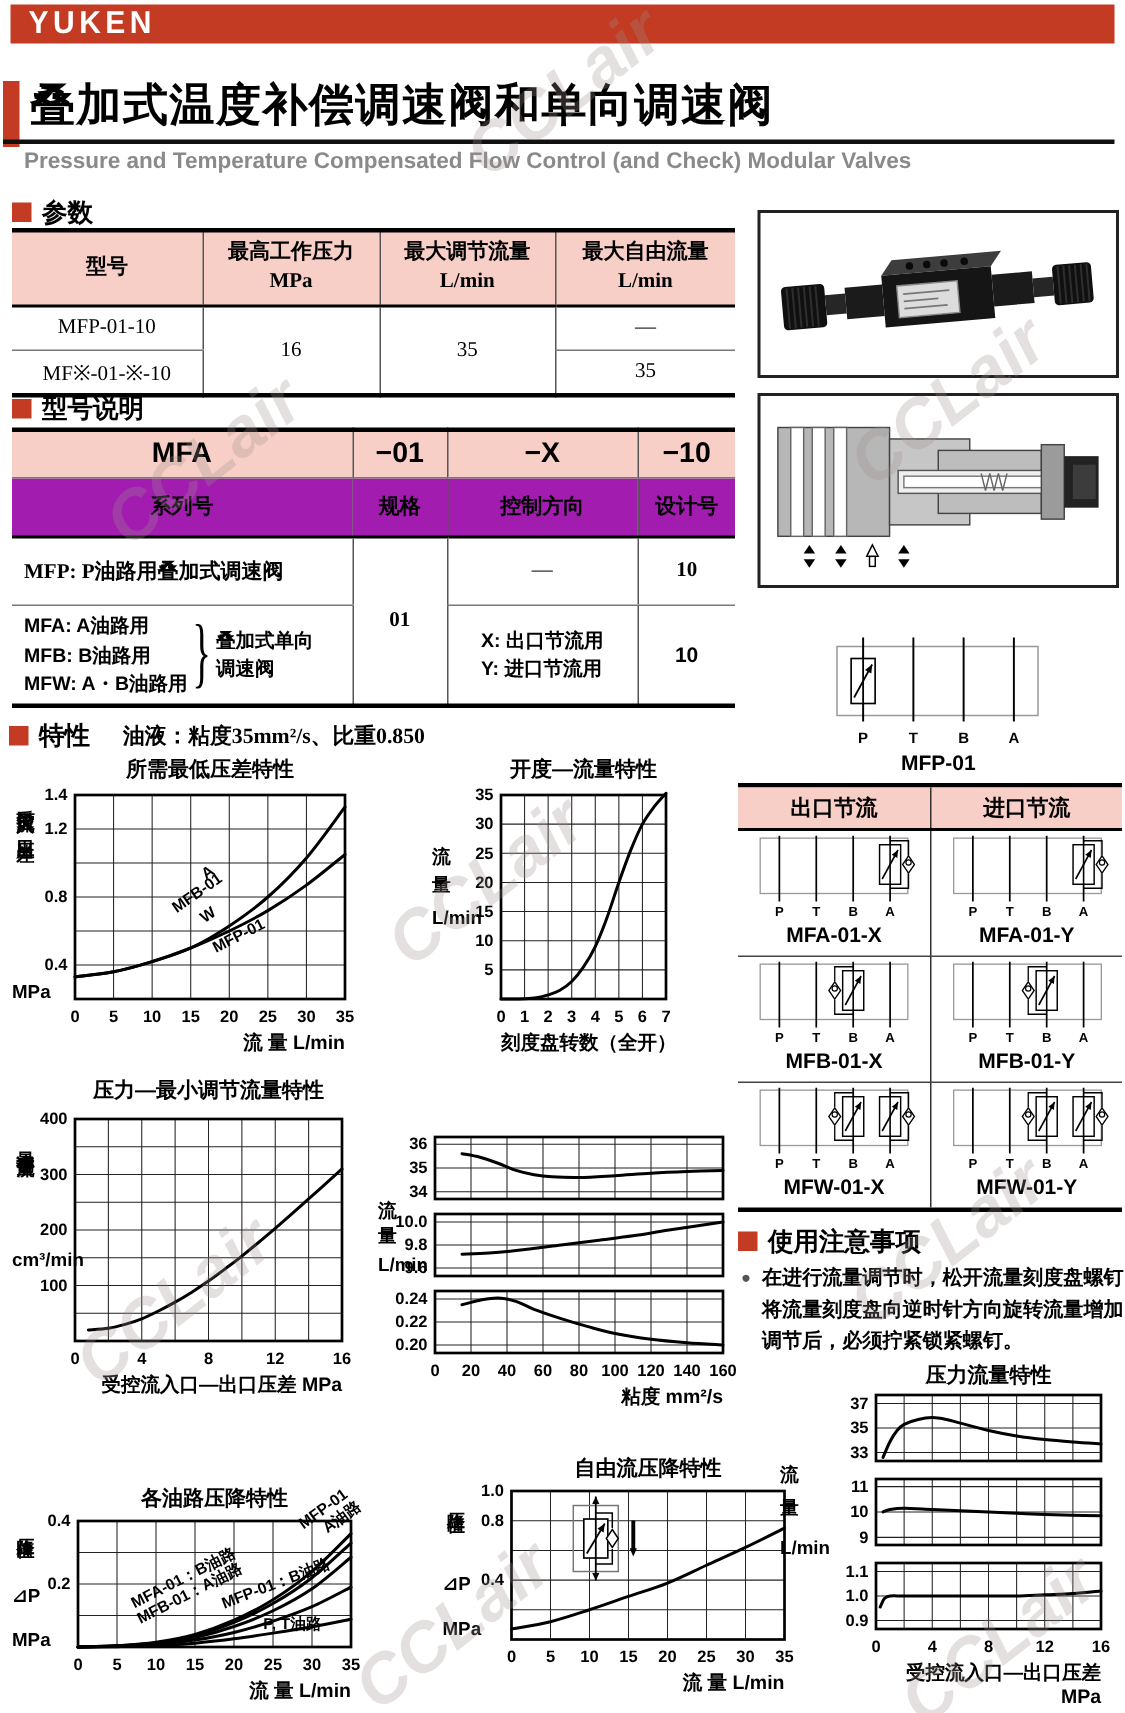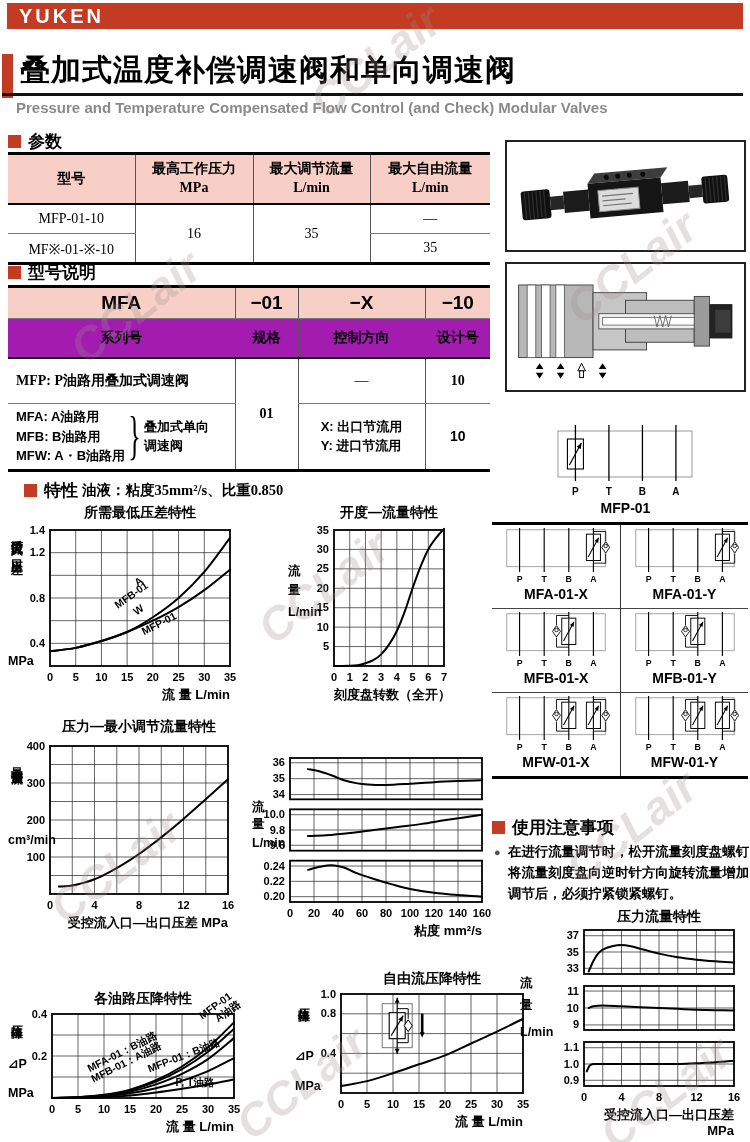--- a/index.html
+++ b/index.html
@@ -265,20 +265,24 @@
       <line x1="135.92000000000002" y1="4" x2="135.92000000000002" y2="60" stroke="#000" stroke-width="1.3"></line>
       <text x="135.92000000000002" y="74" text-anchor="middle" class="portlbl">A</text>
       <rect x="27.42" y="18" width="16" height="30" fill="#fff" stroke="#000" stroke-width="1.1"></rect>
       <line x1="35.42" y1="18" x2="35.42" y2="48" stroke="#000" stroke-width="1.2"></line>
       <line x1="29.42" y1="44" x2="41.42" y2="22" stroke="#000" stroke-width="1.2"></line>
       <polygon points="41.42,22 36.67936390626233,25.679180537395737 40.89326265625137,27.97767076466249" fill="#000"></polygon>
     </svg>
   <div class="abs jis-model" style="left:505px;top:500px;width:241px;">MFP-01</div>
 
   <div class="abs symwrap">
+    <div class="symhead">
+      <div>出口节流</div>
+      <div>进口节流</div>
+    </div>
     <div class="symgrid" id="symgrid">
         <div class="symcell">
           <svg viewBox="0 0 120 66">
             <rect x="4" y="2" width="112" height="42" fill="none" stroke="#999" stroke-width="1"></rect>
             <line x1="18.560000000000002" y1="0" x2="18.560000000000002" y2="50" stroke="#000" stroke-width="1.3"></line>
             <text x="18.560000000000002" y="61" text-anchor="middle" class="portlbl">P</text>
             <line x1="46.56" y1="0" x2="46.56" y2="50" stroke="#000" stroke-width="1.3"></line>
             <text x="46.56" y="61" text-anchor="middle" class="portlbl">T</text>
             <line x1="74.56" y1="0" x2="74.56" y2="50" stroke="#000" stroke-width="1.3"></line>
             <text x="74.56" y="61" text-anchor="middle" class="portlbl">B</text>
@@ -409,21 +413,21 @@
             <polygon points="108.56,11 103.81936390626232,14.67918053739574 108.03326265625138,16.97767076466249" fill="#000"></polygon>
             <path d="M102.56,4 H116.56 V15 M116.56,29 V40 H102.56" fill="none" stroke="#000" stroke-width="1"></path>
             <polygon points="116.56,15.5 121.06,22 116.56,28.5 112.06,22" fill="#fff" stroke="#000" stroke-width="1"></polygon>
             <circle cx="116.56" cy="20.5" r="2" fill="none" stroke="#000" stroke-width="0.9"></circle>
           </svg>
           <div class="symlabel">MFW-01-Y</div>
         </div>
       </div>
   </div>
 
-  <div class="abs sec-head" style="left:24px;top:479px;">
+  <div class="abs sec-head" style="left:6px;top:479px;">
     <span class="sec-sq"></span>
     <span>特性</span>
   </div>
   <div class="abs oil-note" style="left:82px;top:481px;">油液：粘度35mm²/s、比重0.850</div>
 
   <div class="chart" style="left:6px;top:500px;width:234px;height:206px;">
       <div class="chart-title" style="left: 44px; width: 180px; top: 4px;">所需最低压差特性</div>
       <svg width="234" height="206">
         <line x1="69.71428571428571" y1="30" x2="69.71428571428571" y2="166" stroke="#222" stroke-width="0.7"></line>
         <line x1="95.42857142857142" y1="30" x2="95.42857142857142" y2="166" stroke="#222" stroke-width="0.7"></line>

